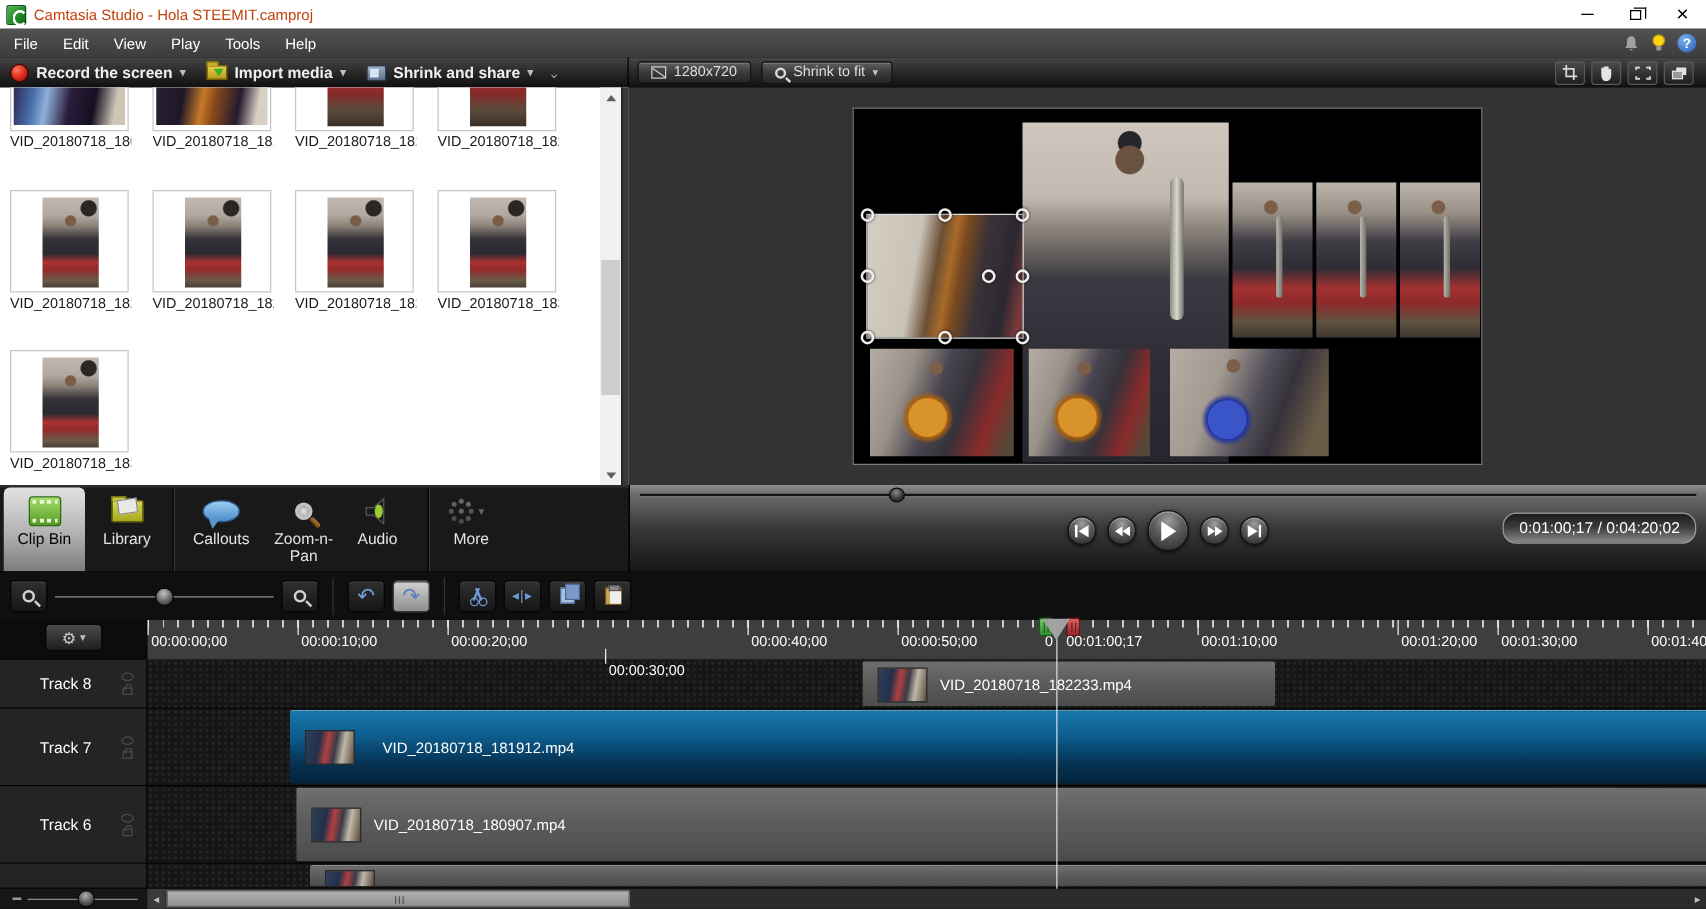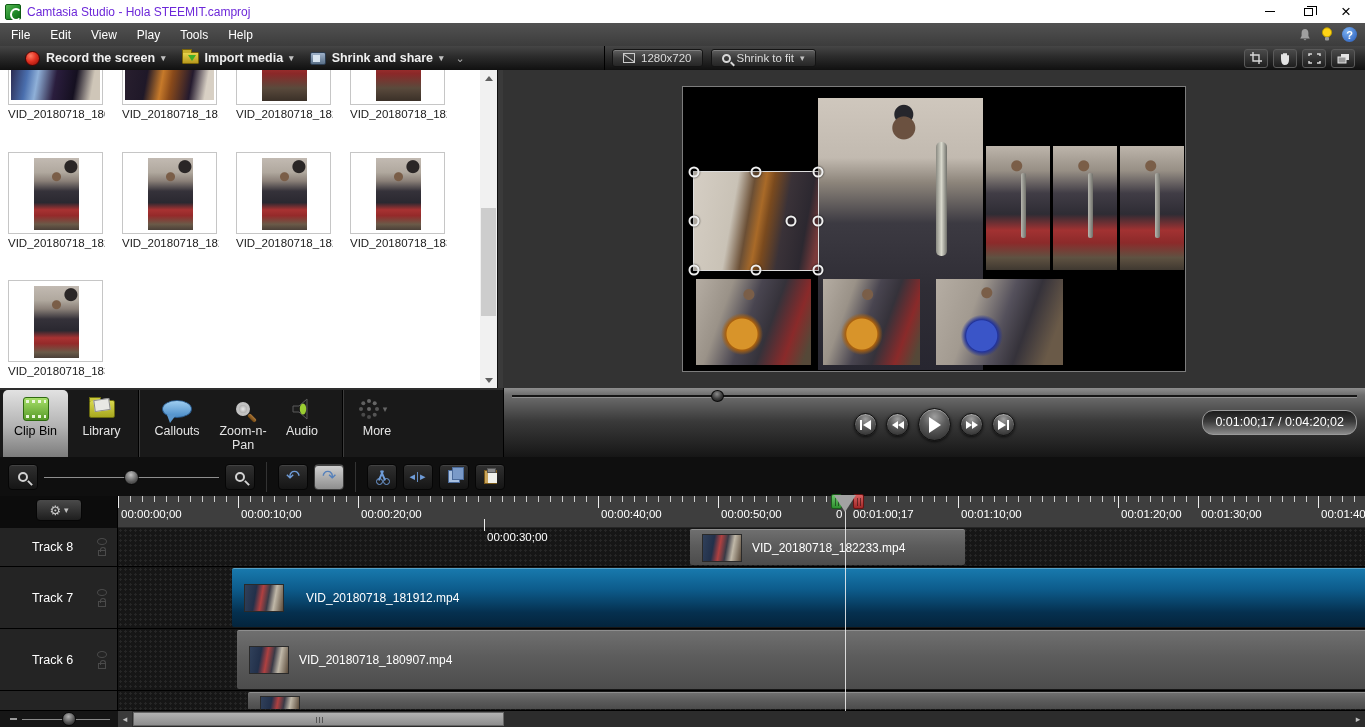--- a/index.html
+++ b/index.html
@@ -7,42 +7,42 @@
     font-family:"Liberation Sans", sans-serif; }
 
   
   .titlebar { position:absolute; left:0; top:0; width:1365px; height:23px; background:#fff;
     display:flex; align-items:center; }
   .app-logo { width:16px; height:16px; margin:0 6px 0 5px; border-radius:2px;
     background:linear-gradient(135deg,#57b554 0%,#1f8a28 60%,#0e6a16 100%);
     border:1px solid #0c5a12; position:relative; }
   .app-logo::before { content:""; position:absolute; left:4px; top:3px; width:8px; height:9px;
     border:2px solid #fff; border-right-color:transparent; border-radius:50%; }
-  .win-title { font-size:12px; color:#6d28d9; }
+  .win-title { font-size:12px; color:#c2410c; }
   .win-btns { margin-left:auto; display:flex; height:100%; }
   .win-btn { width:38px; height:100%; display:flex; align-items:center; justify-content:center;
     color:#000; font-size:14px; }
   .ico-min { width:10px; height:1px; background:#000; display:block; }
   .ico-restore { width:9px; height:8px; border:1px solid #000; position:relative; display:block; }
   .ico-restore::before { content:""; position:absolute; left:2px; top:-3px; width:9px; height:8px;
     border:1px solid #000; border-bottom:none; border-left:none; }
 
   
   .menubar { position:absolute; left:0; top:23px; width:1365px; height:23px;
     background:linear-gradient(180deg,#525252 0%,#3c3c3c 100%);
     display:flex; align-items:center; color:#fff; font-size:12px; }
   .menu-item { padding:4px 9px; margin-left:2px; cursor:default; }
   .menu-icons { margin-left:auto; display:flex; align-items:center; gap:9px; padding-right:8px; }
 
   
   .toolbar { position:absolute; left:0; top:46px; width:1365px; height:24px;
     background:linear-gradient(180deg,#464646 0%,#2b2b2b 45%,#101010 100%);
     display:flex; align-items:center; color:#f0f0f0; }
-  .tb-left { width:588px; height:100%; display:flex; align-items:center;
-    border-right:1px solid #000;margin-left:17px; }
+  .tb-left { width:503px; height:100%; display:flex; align-items:center;
+    border-right:1px solid #000; }
   .tb-btn { display:flex; align-items:center; gap:6px; padding:0 8px; height:100%;
     font-size:12.5px; font-weight:bold; }
   .caret { font-size:9px; color:#c0c0c0; }
   .rec-dot { width:15px; height:15px; border-radius:50%;
     background:radial-gradient(circle at 35% 30%, #ff7a62 0%, #e23222 45%, #8c0c06 100%);
     border:1px solid #4a0402; }
   .folder-ico { width:17px; height:12px; background:linear-gradient(180deg,#e8d24a,#b89a1e);
     border:1px solid #7a6408; border-radius:1px; position:relative; }
   .folder-ico::before { content:""; position:absolute; left:-1px; top:-4px; width:8px; height:3px;
     background:#c8ae2c; border:1px solid #7a6408; border-bottom:none; }
@@ -622,21 +622,21 @@
   <span class="rl" style="left:721px;">00:00:50;00</span>
   <span class="rl notick" style="left:836px;">0</span>
   <span class="rl" style="left:961px;">00:01:10;00</span>
   <span class="rl" style="left:1081px;margin-left:40px;">00:01:20;00</span>
   <span class="rl" style="left:1201px;">00:01:30;00</span>
   <span class="rl" style="left:1321px;">00:01:40;00</span>
   <span class="ph-label">00:01:00;17</span>
 
   <div class="track-row" style="top:71px;height:39px;">
     <div class="track-bed">
-      <div class="clip clip-gray" style="left:572px;width:275px;">
+      <div class="clip clip-gray" style="left:572px;width:330px;">
         <span class="clip-thumb"></span>
         <span class="clip-label">VID_20180718_182233.mp4</span>
       </div>
     </div>
     <div class="track-head">
       <span class="track-name">Track 8</span>
       <span class="head-icons">
           <i class="eye-ico"></i>
           <i class="lock-ico"></i>
         </span>

